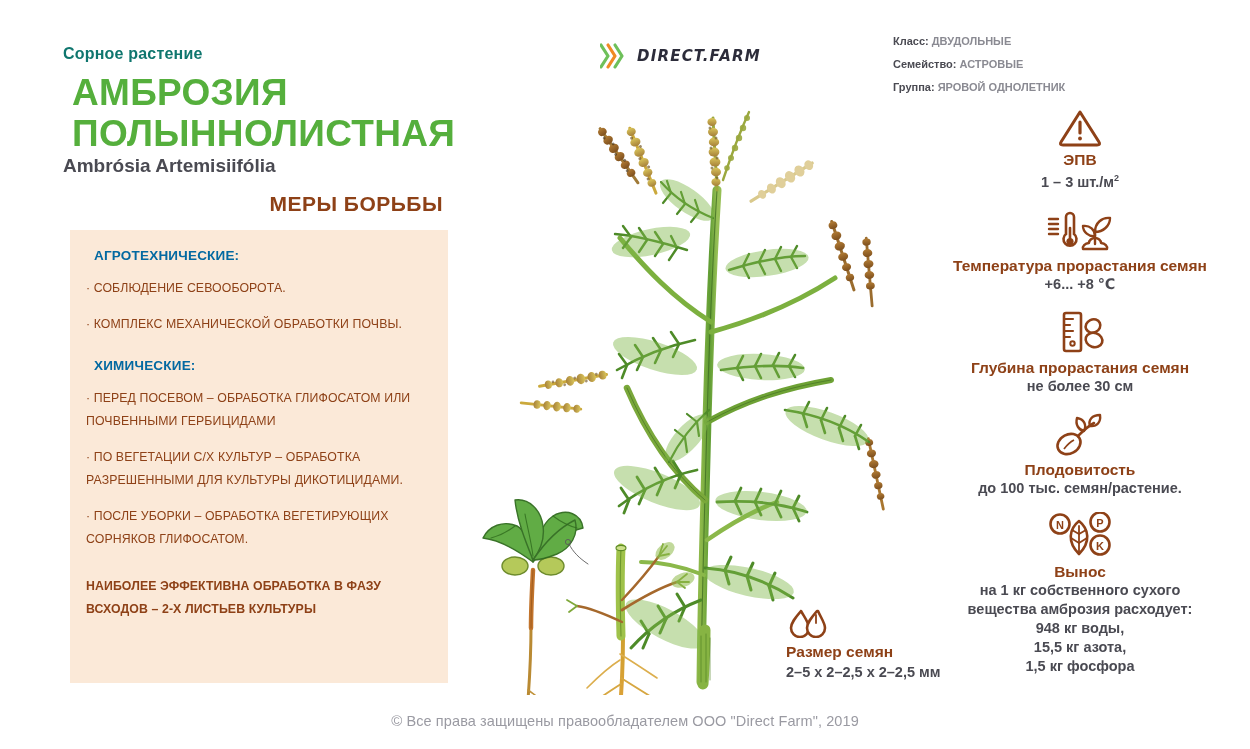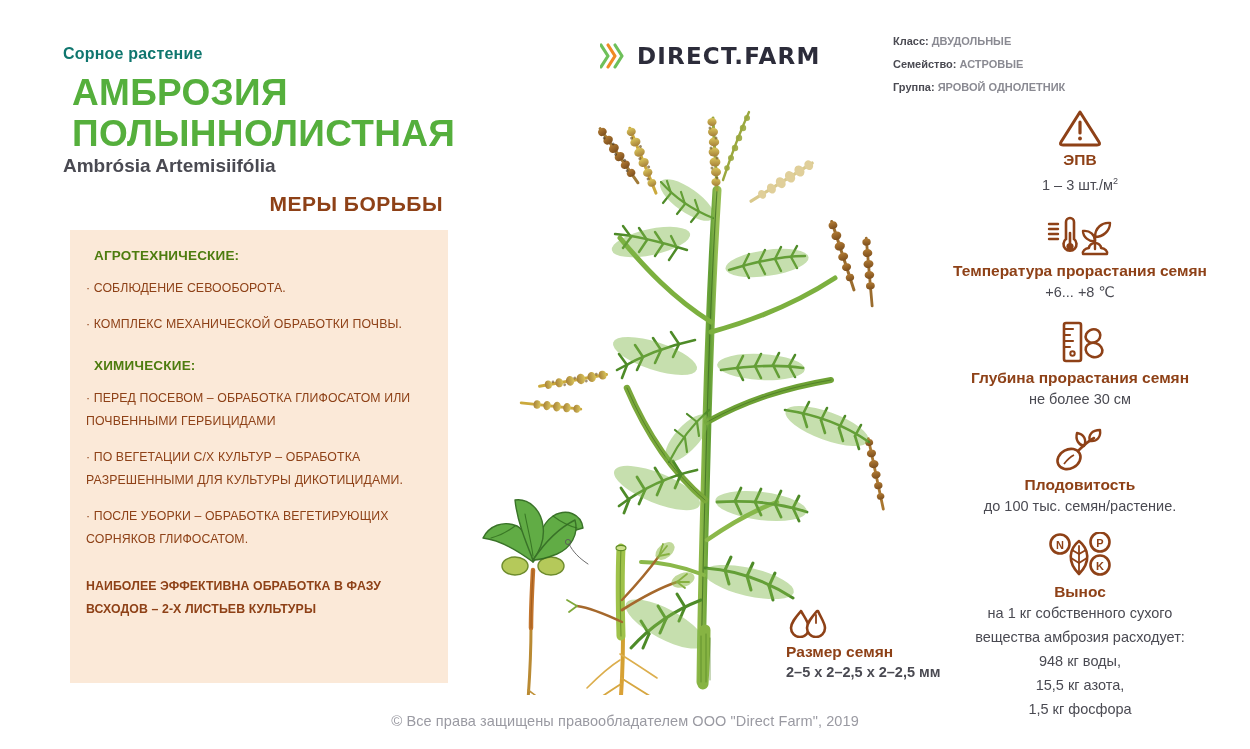--- a/index.html
+++ b/index.html
@@ -13,41 +13,41 @@
 
   
   .left{position:absolute;left:0;top:0;width:470px;height:749px;}
   .kicker{position:absolute;left:63px;top:45px;font-size:16px;font-weight:bold;color:#0f766e;letter-spacing:.2px;}
   .title{position:absolute;left:72px;top:72px;width:420px;font-size:37px;line-height:41px;font-weight:bold;color:#55af3c;letter-spacing:.3px;}
   .latin{position:absolute;left:63px;top:155px;font-size:19px;font-weight:bold;color:#4a4a52;}
   .measures-head{position:absolute;left:63px;top:192px;width:380px;text-align:right;font-size:21px;font-weight:bold;color:#8e4117;letter-spacing:.5px;}
 
   .mbox{position:absolute;left:70px;top:230px;width:378px;height:453px;background:#fbe9d8;}
   .mbox-inner{padding:18px 20px 0 16px;}
-  .sub{font-size:13.5px;font-weight:bold;color:#4d7c0f;letter-spacing:.2px;margin:0 0 14px 8px;}
+  .sub{font-size:13.5px;font-weight:bold;color:#0369a1;letter-spacing:.2px;margin:0 0 14px 8px;}
   .sub.second{margin-top:22px;}
   .li{font-size:12.3px;line-height:23px;color:#8e4117;letter-spacing:.1px;margin:0 0 13px 0;}
   .note{font-size:12.3px;line-height:23px;font-weight:bold;color:#8e4117;letter-spacing:.1px;margin-top:24px;}
 
   
   .logo{position:absolute;left:600px;top:42px;display:flex;align-items:center;gap:11px;}
   .logo-mark{width:26px;height:28px;display:block;}
-  .logo-text{font-size:23px;font-weight:bold;color:#2c2c3a;letter-spacing:1.2px;font-family:"DejaVu Sans",sans-serif;}
+  .logo-text{font-size:15px;font-weight:bold;color:#2c2c3a;letter-spacing:1.2px;font-family:"DejaVu Sans",sans-serif;font-style:italic;}
 
   
   .classif{position:absolute;left:893px;top:30px;width:340px;}
   .classif .row{font-size:11px;line-height:23px;color:#8a8a92;font-weight:bold;white-space:nowrap;}
   .classif .row b{color:#4a4a52;font-weight:bold;}
 
   
   .facts{position:absolute;left:930px;top:108px;width:300px;text-align:center;}
   .fact{margin-bottom:4px;}
   .fact .ico{display:block;margin:0 auto 2px;}
   .fact .flabel{font-size:15.5px;line-height:19px;font-weight:bold;color:#8e4117;}
-  .fact .fval{font-size:14.5px;line-height:24px;font-weight:normal;color:#4a4a52;}
+  .fact .fval{font-size:14.5px;line-height:19px;font-weight:bold;color:#4a4a52;}
   .fact .fval .sup{font-size:9px;vertical-align:super;}
 
   #fact-epv{margin-bottom:18px;}
   #fact-temp{margin-bottom:16px;}
   #fact-depth{margin-bottom:16px;}
   #fact-fert{margin-bottom:14px;}
 
   
   .seedsize{position:absolute;left:786px;top:608px;width:200px;text-align:left;}
   .seedsize .flabel{font-size:15.5px;font-weight:bold;color:#8e4117;line-height:20px;}

